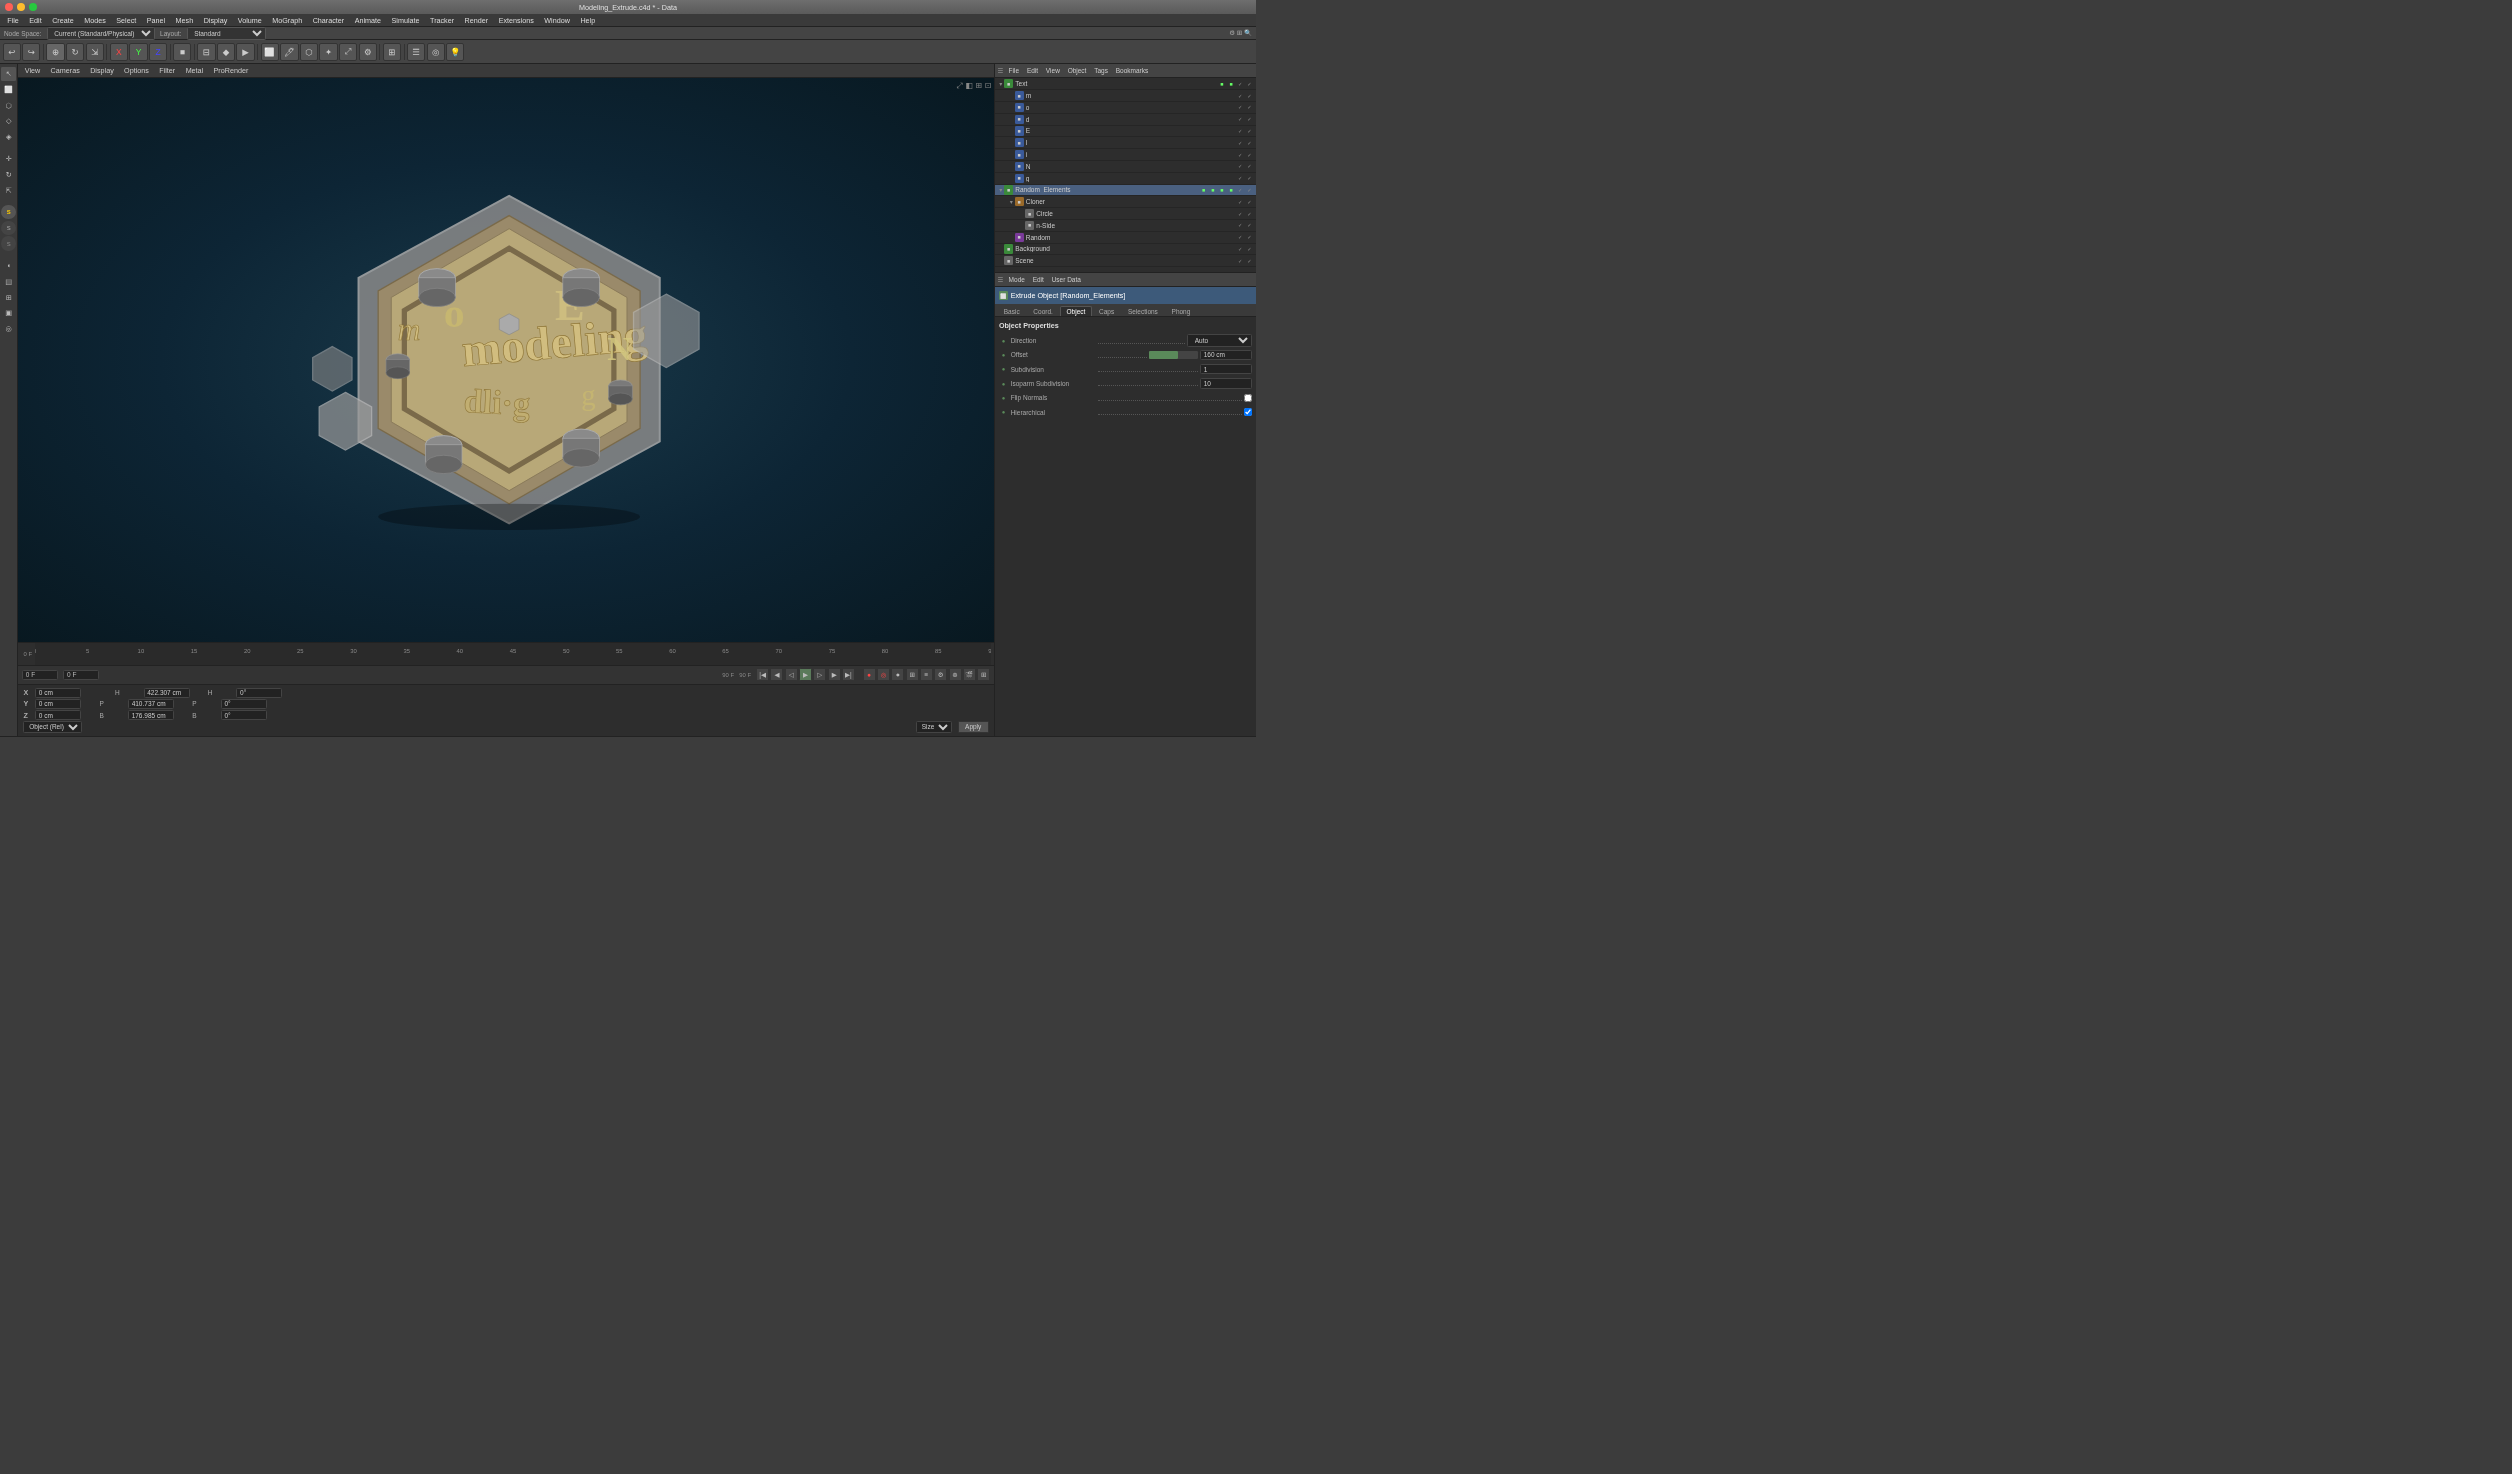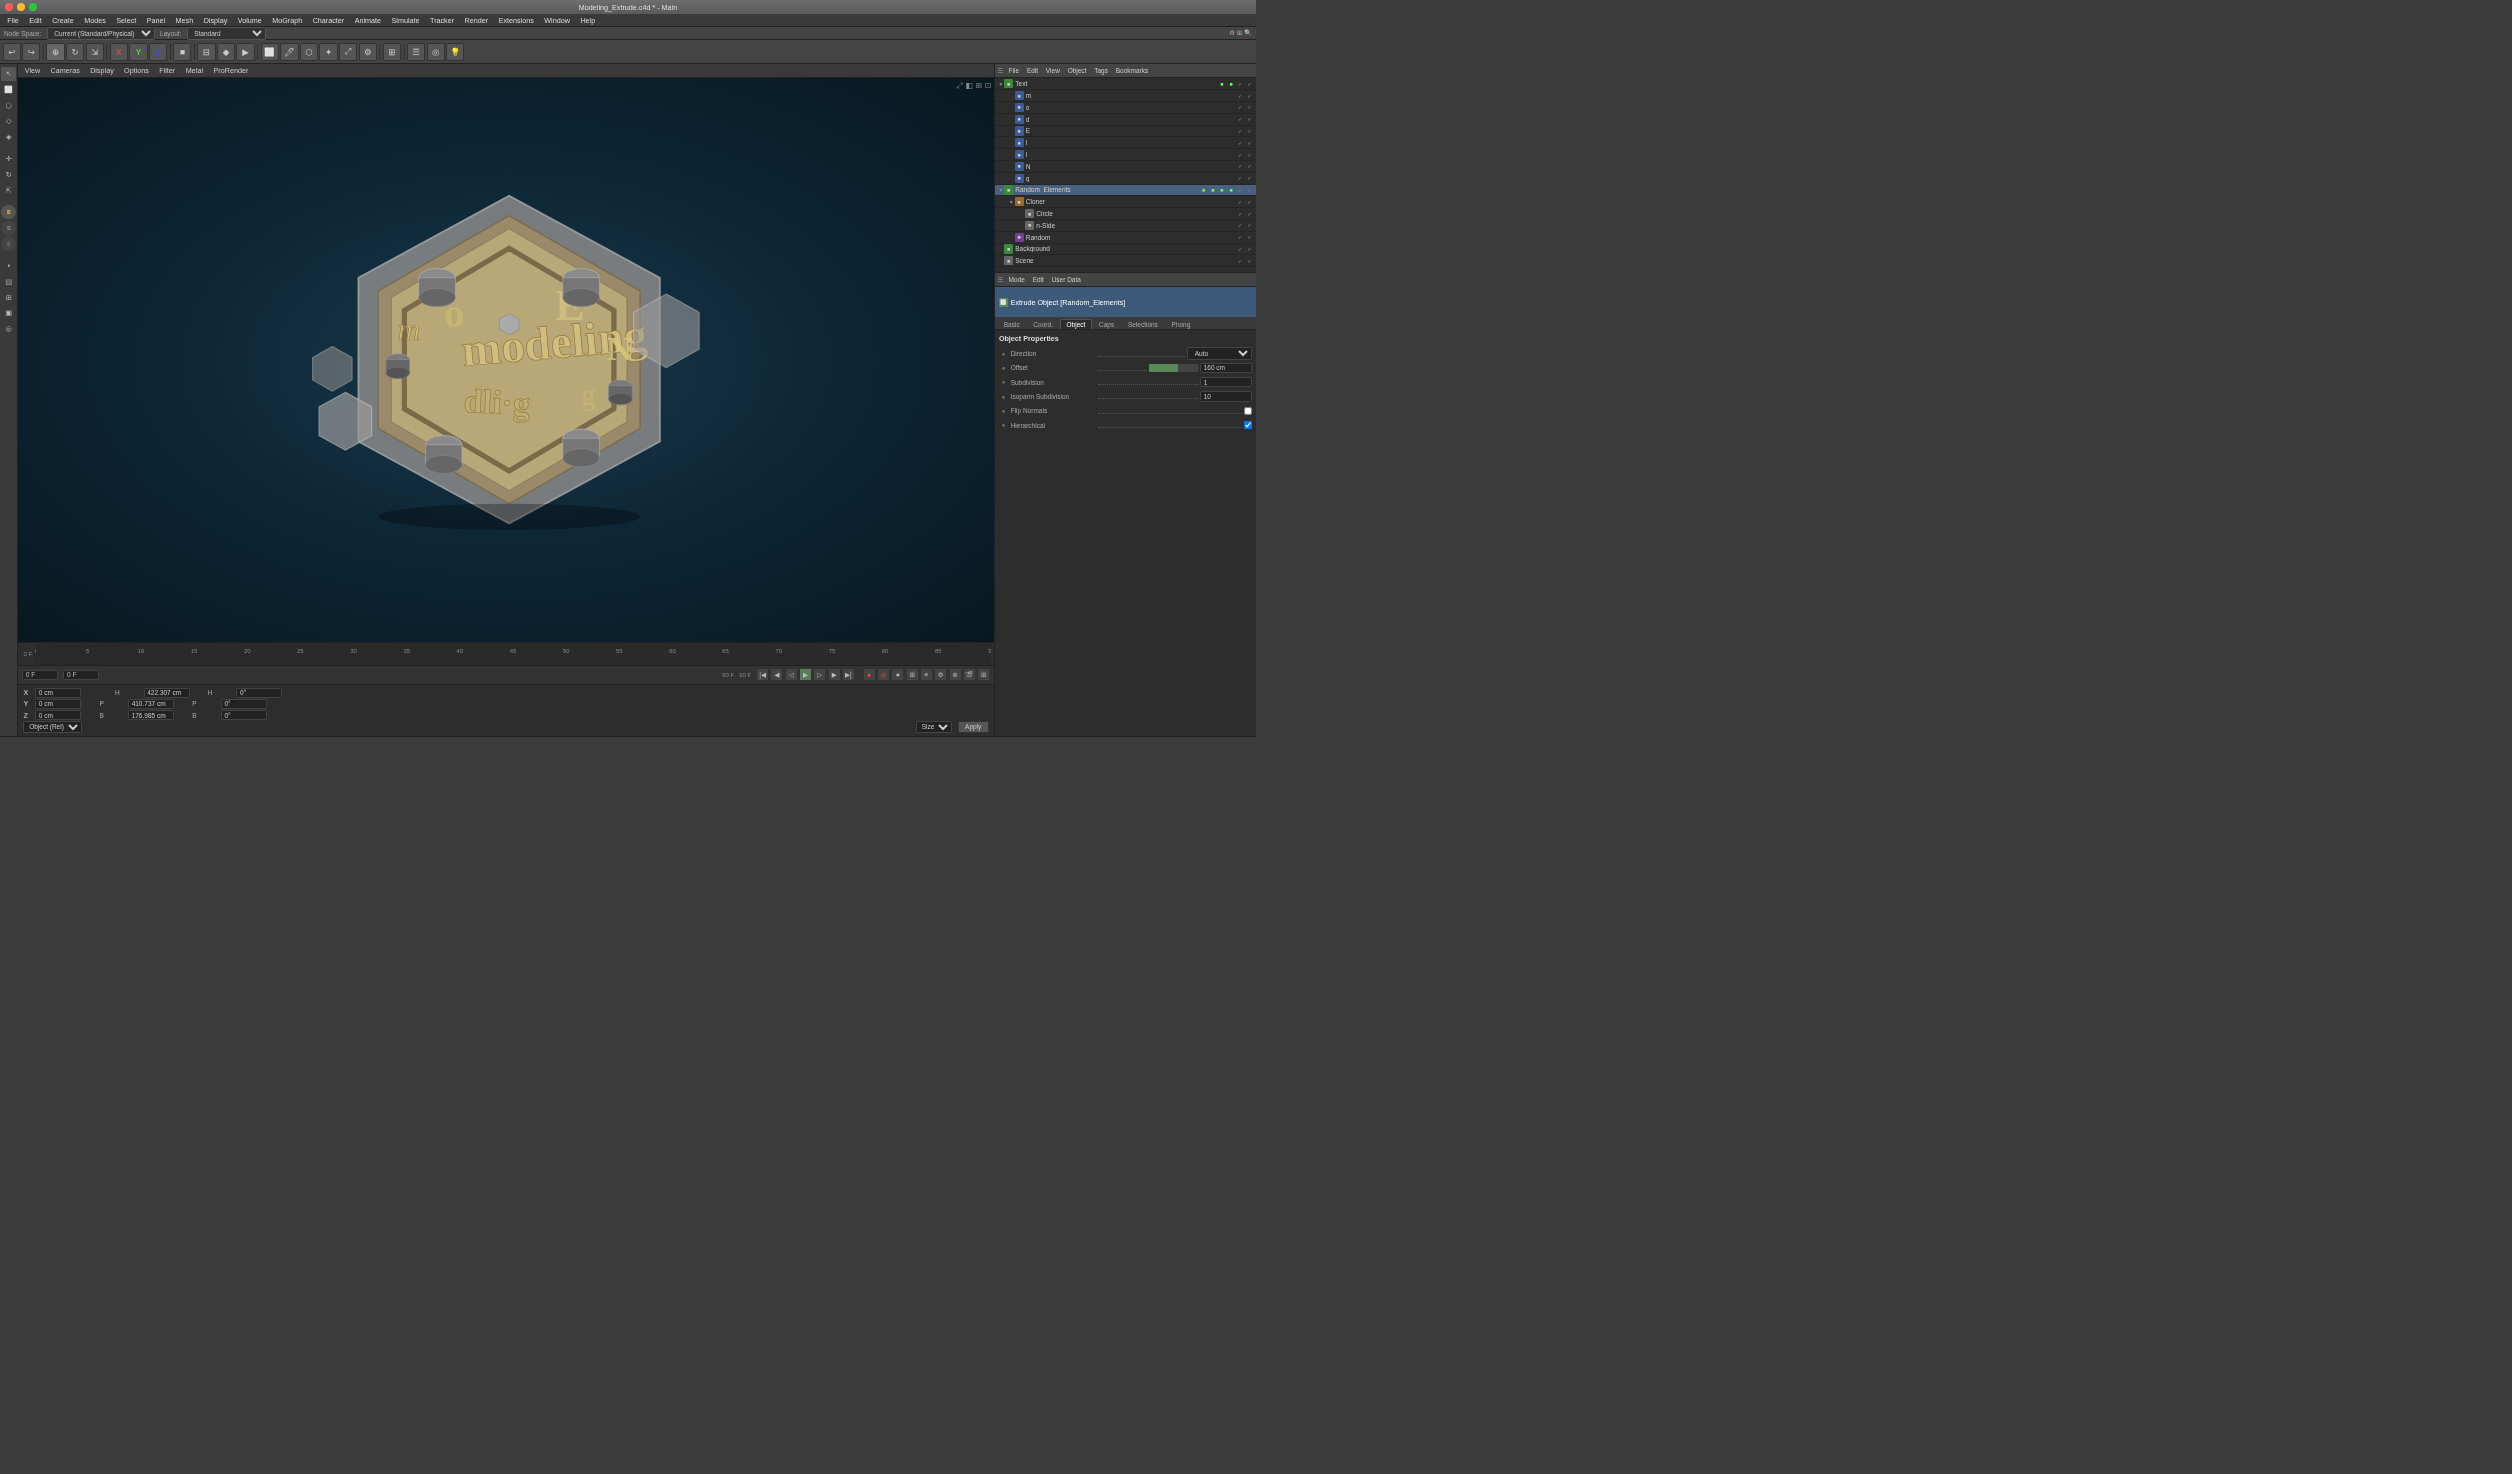--- a/index.html
+++ b/index.html
@@ -270,21 +270,21 @@
       height: 14.4px;
       background: #444;
       display: flex;
       align-items: center;
       padding: 0 2.6px;
       gap: 2.6px;
       border-bottom: 0.7px solid #222;
     }
     .attr-menu { font-size: 6.5px; color: #ccc; padding: 0.7px 2.6px; cursor: pointer; }
     #attr-title-bar {
-      height: 30px;
+      height: 17px;
       background: #3d5a7a;
       display: flex;
       align-items: center;
       padding: 0 3.9px;
       font-size: 7.2px;
       color: #fff;
     }
     .attr-icon {
       width: 9.2px; height: 9.2px;
       background: #5a8a5a;
@@ -525,21 +525,21 @@
     #attr-content::-webkit-scrollbar-track { background: #222; }
     #attr-content::-webkit-scrollbar-thumb { background: #555; border-radius: 2px; }
   </style>
 </head>
 <body>
 
 <div id="titlebar">
   <span class="traffic-light tl-red"></span>
   <span class="traffic-light tl-yellow"></span>
   <span class="traffic-light tl-green"></span>
-  <span id="titlebar-title">Modeling_Extrude.c4d * - Main</span>
+  <span id="titlebar-title">Modeling_Extrude.c4d * - Data</span>
 </div>
 
 <div id="menubar">
 
 <span class="menu-item">File</span>
     <span class="menu-item">Edit</span>
     <span class="menu-item">Create</span>
     <span class="menu-item">Modes</span>
     <span class="menu-item">Select</span>
     <span class="menu-item">Panel</span>

